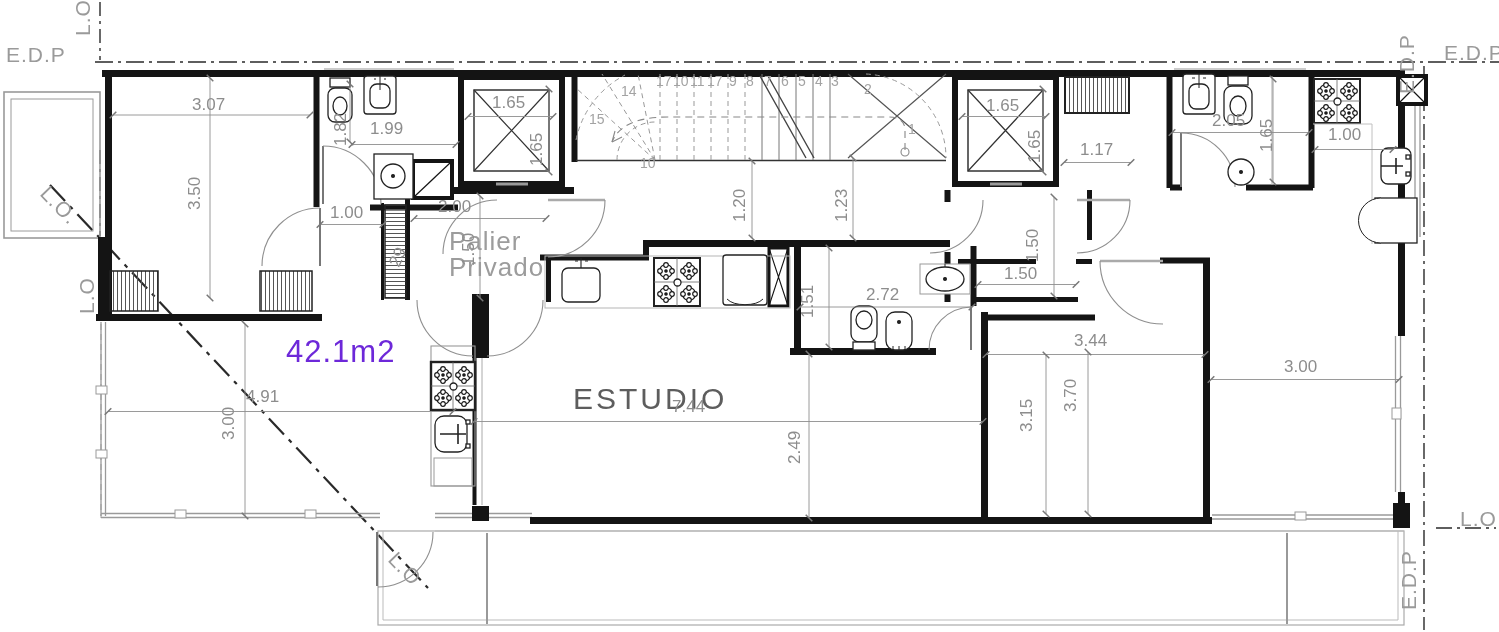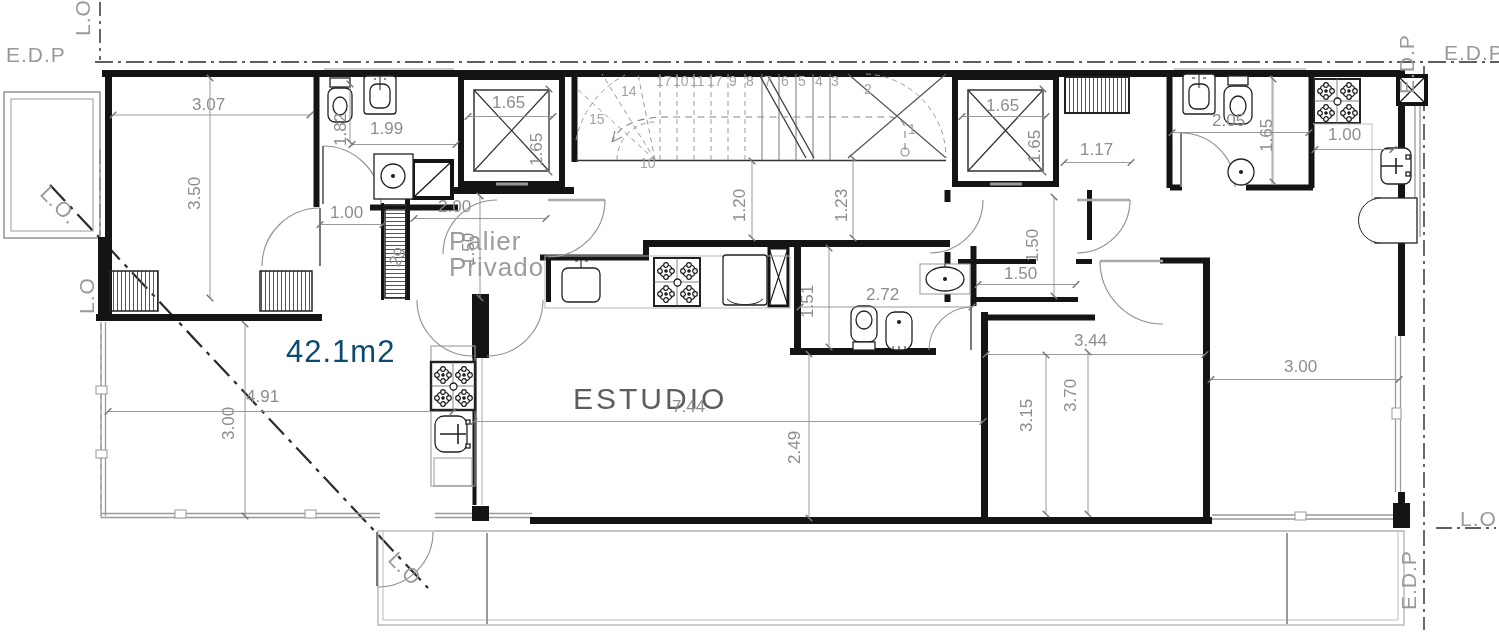--- a/index.html
+++ b/index.html
@@ -6,21 +6,21 @@
   .plan{position:relative;width:1499px;height:632px;background:#fff;overflow:hidden;
         font-family:"Liberation Sans",sans-serif;}
   .plan svg{position:absolute;left:0;top:0;}
   .lbl{position:absolute;color:#8d8d8d;font-size:17px;line-height:1;white-space:nowrap;}
   .v{transform:rotate(-90deg);transform-origin:0 0;}
   .d46{transform:rotate(46deg);transform-origin:0 0;}
   .d-65{transform:rotate(-65deg);transform-origin:0 0;}
   .bound{font-size:21px;color:#9a9a9a;letter-spacing:1px;}
   .room{font-size:26px;color:#9c9c9c;letter-spacing:1px;}
   .title{font-size:30px;color:#5d5d5d;letter-spacing:3px;}
-  .area{font-size:31px;color:#0c4a6e;letter-spacing:1px;}
+  .area{font-size:31px;color:#6d28d9;letter-spacing:1px;}
   .step{font-size:14px;color:#a3a3a3;}
 </style>
 </head>
 <body>
 
 <div class="plan">
 
 <svg width="1499" height="632" viewBox="0 0 1499 632">
   <defs>
     <pattern id="vh" width="4" height="4" patternUnits="userSpaceOnUse">

